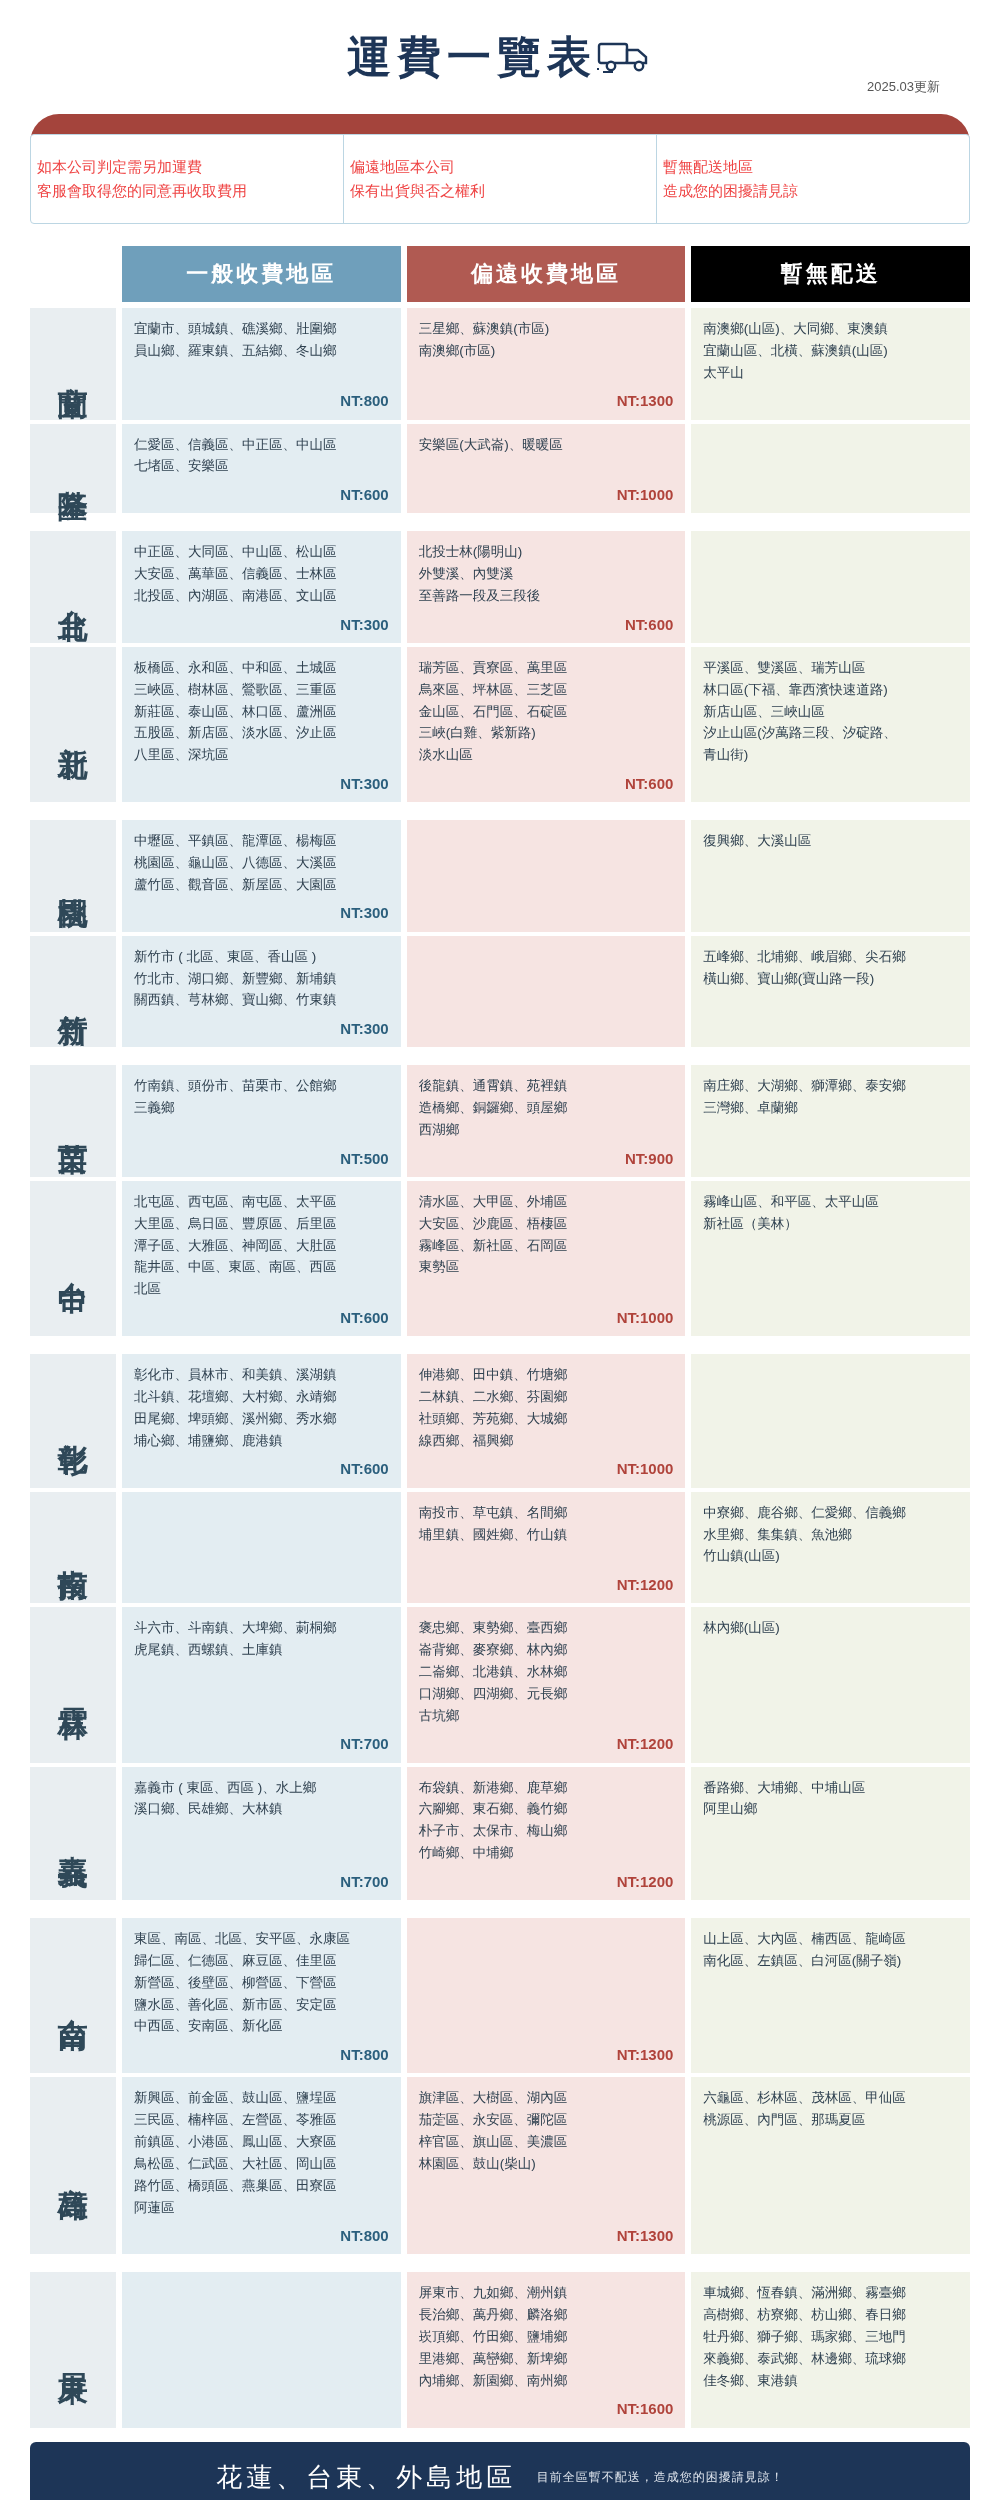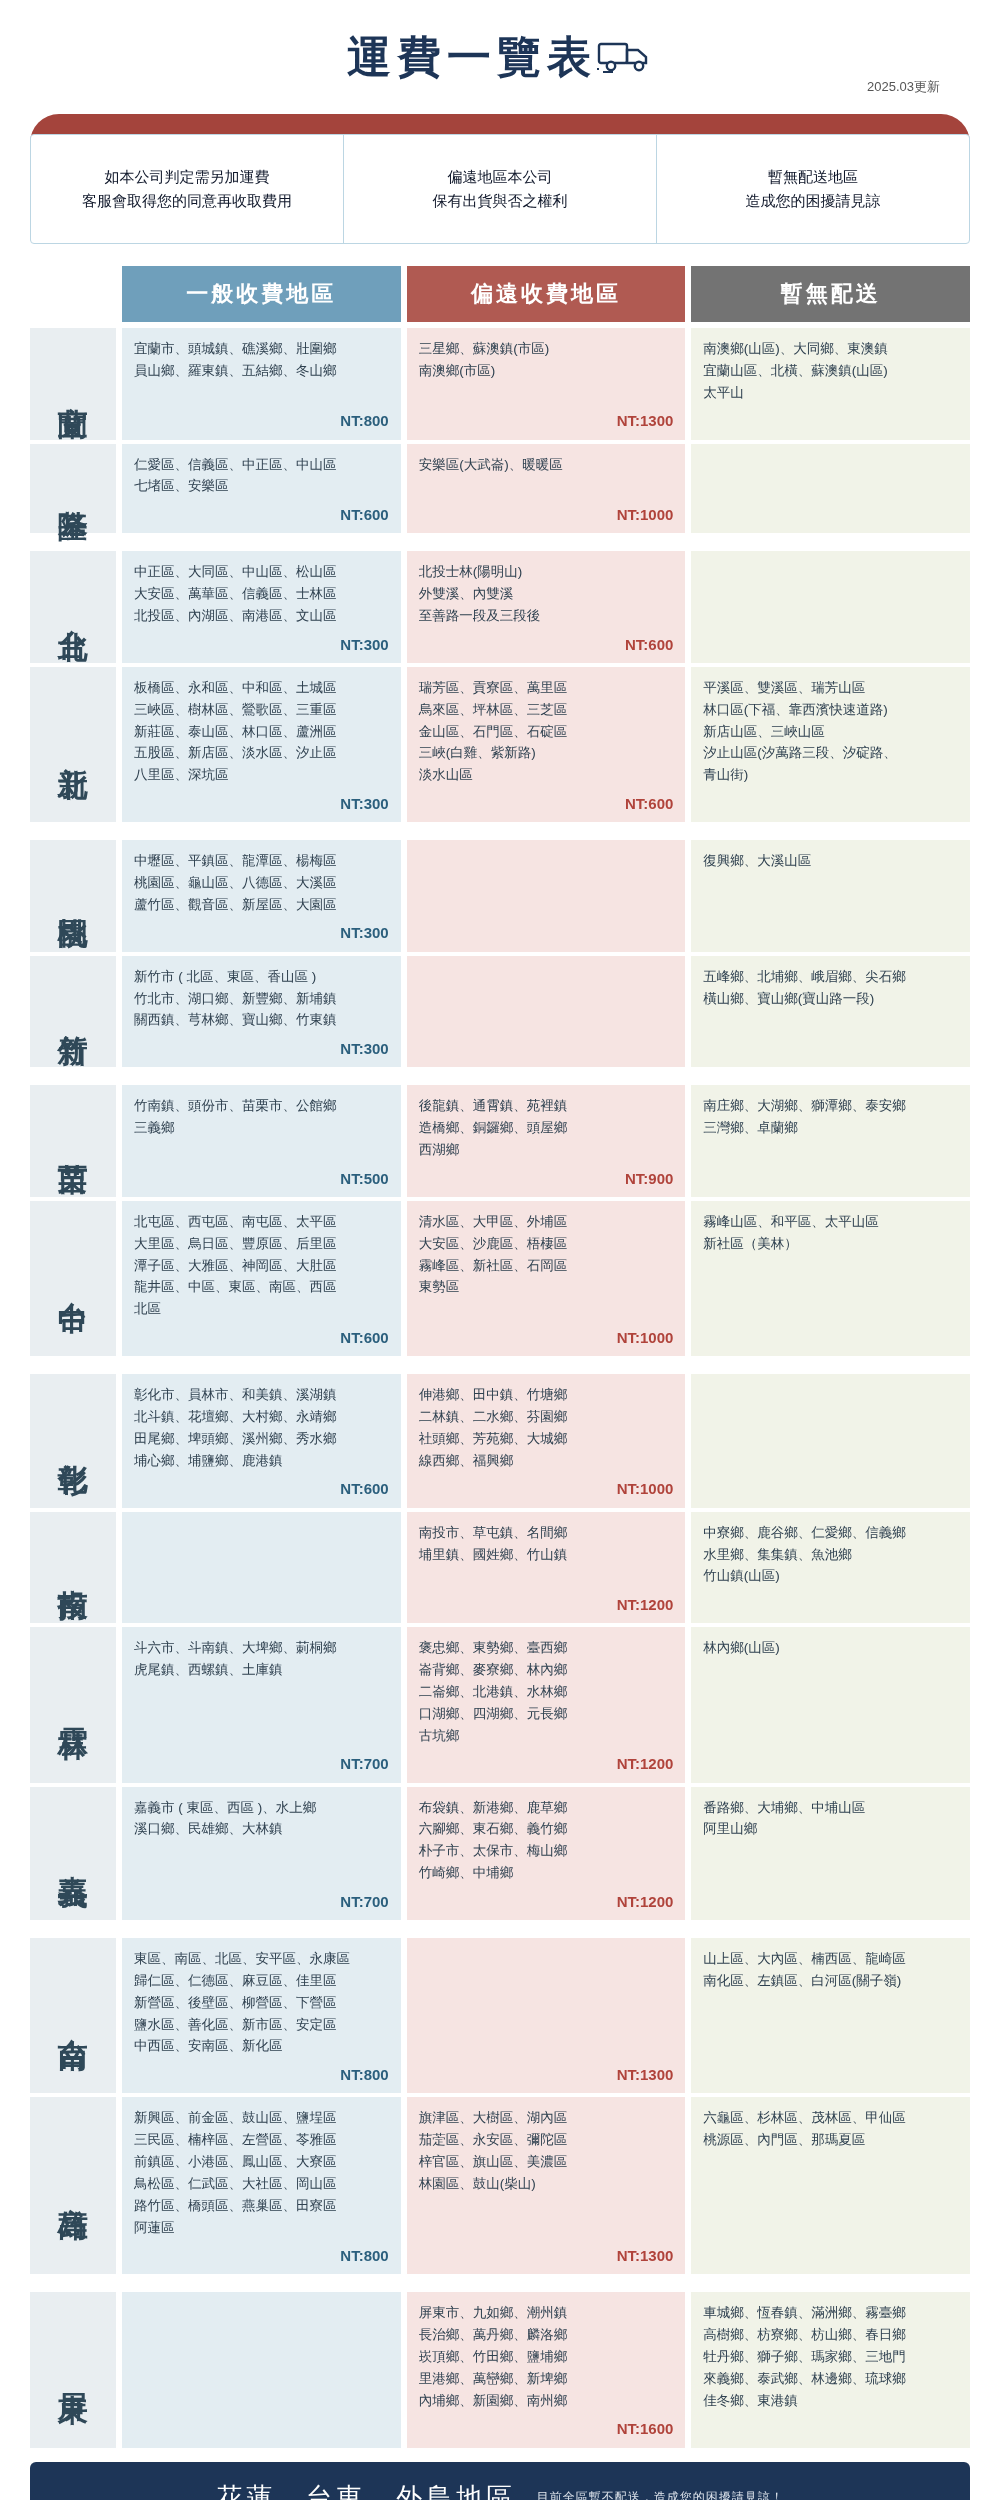--- a/index.html
+++ b/index.html
@@ -57,25 +57,24 @@
     gap: 0;
     margin-top: -38px;
     position: relative;
     z-index: 3;
     background: #fff;
     border: 1px solid #bcd6e3;
     border-radius: 4px;
   }
   .notice {
     flex: 1;
-    padding: 30px 6px;
-    text-align: center;
+    padding: 20px 6px;
     font-size: 15px;
     line-height: 1.6;
-    color: #0f172a;
+    color: #ef4444;
     border-right: 1px solid #bcd6e3;
   }
   .notice:last-child { border-right: none; }
 
   
   .colhead {
     display: flex;
     margin-top: 22px;
     gap: 6px;
   }
@@ -83,21 +82,21 @@
     text-align: center;
     font-size: 22px;
     letter-spacing: 3px;
     font-weight: bold;
     padding: 13px 0;
     color: #fff;
   }
   .ch-label  { width: 86px; background: transparent; }
   .ch-normal { flex: 1; background: #6f9fbb; }
   .ch-remote { flex: 1; background: #b05a52; }
-  .ch-none   { flex: 1; background: #737373; }
+  .ch-none   { flex: 1; background: #000000; }
 
   
   .tbl { margin-top: 6px; }
   .row {
     display: flex;
     gap: 6px;
     align-items: stretch;
     margin-bottom: 4px;
   }
   .cell-label {

